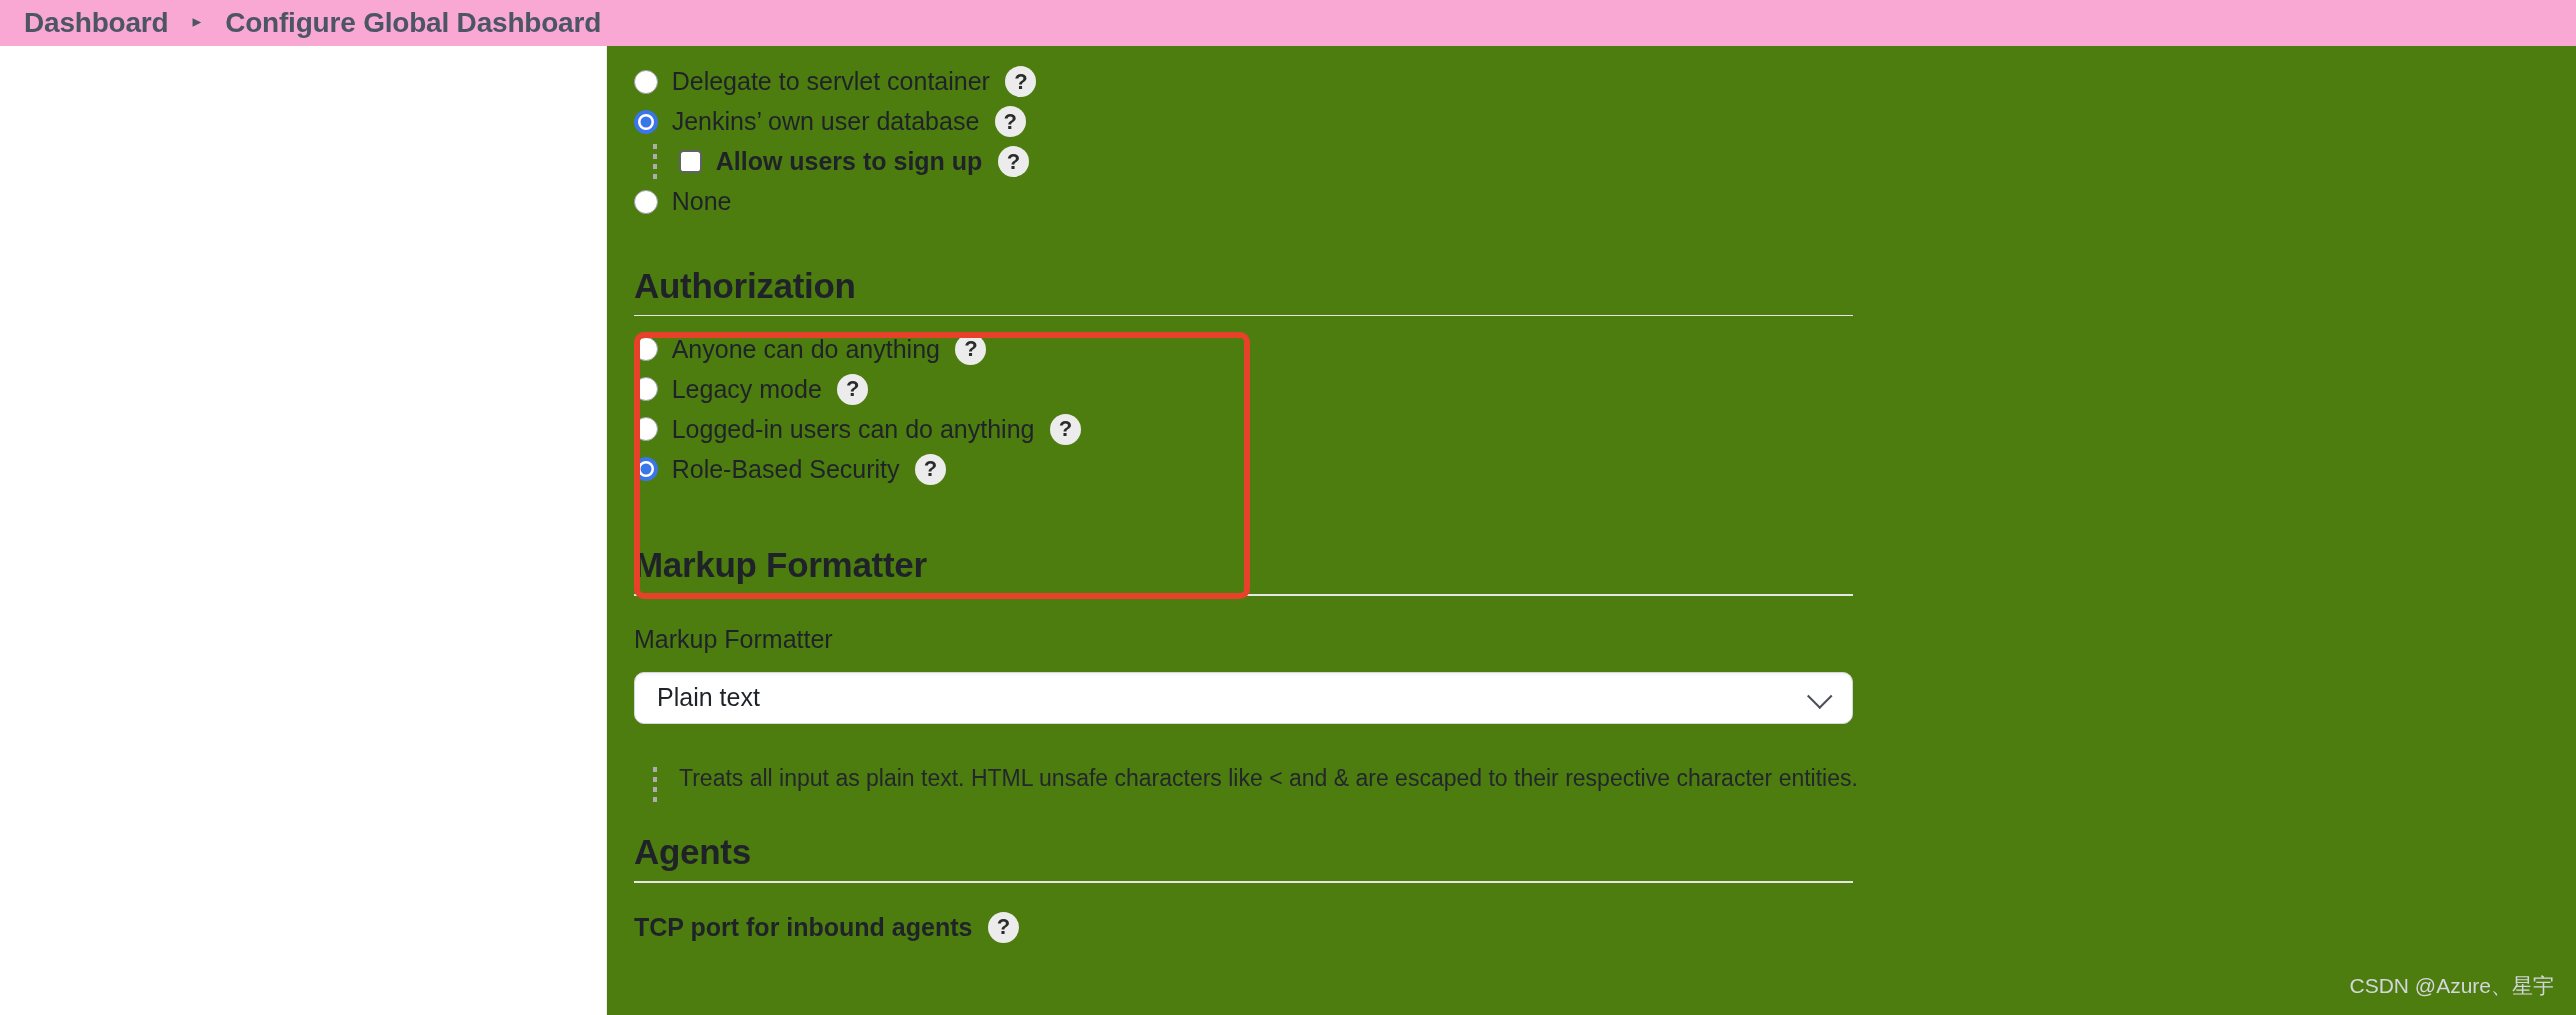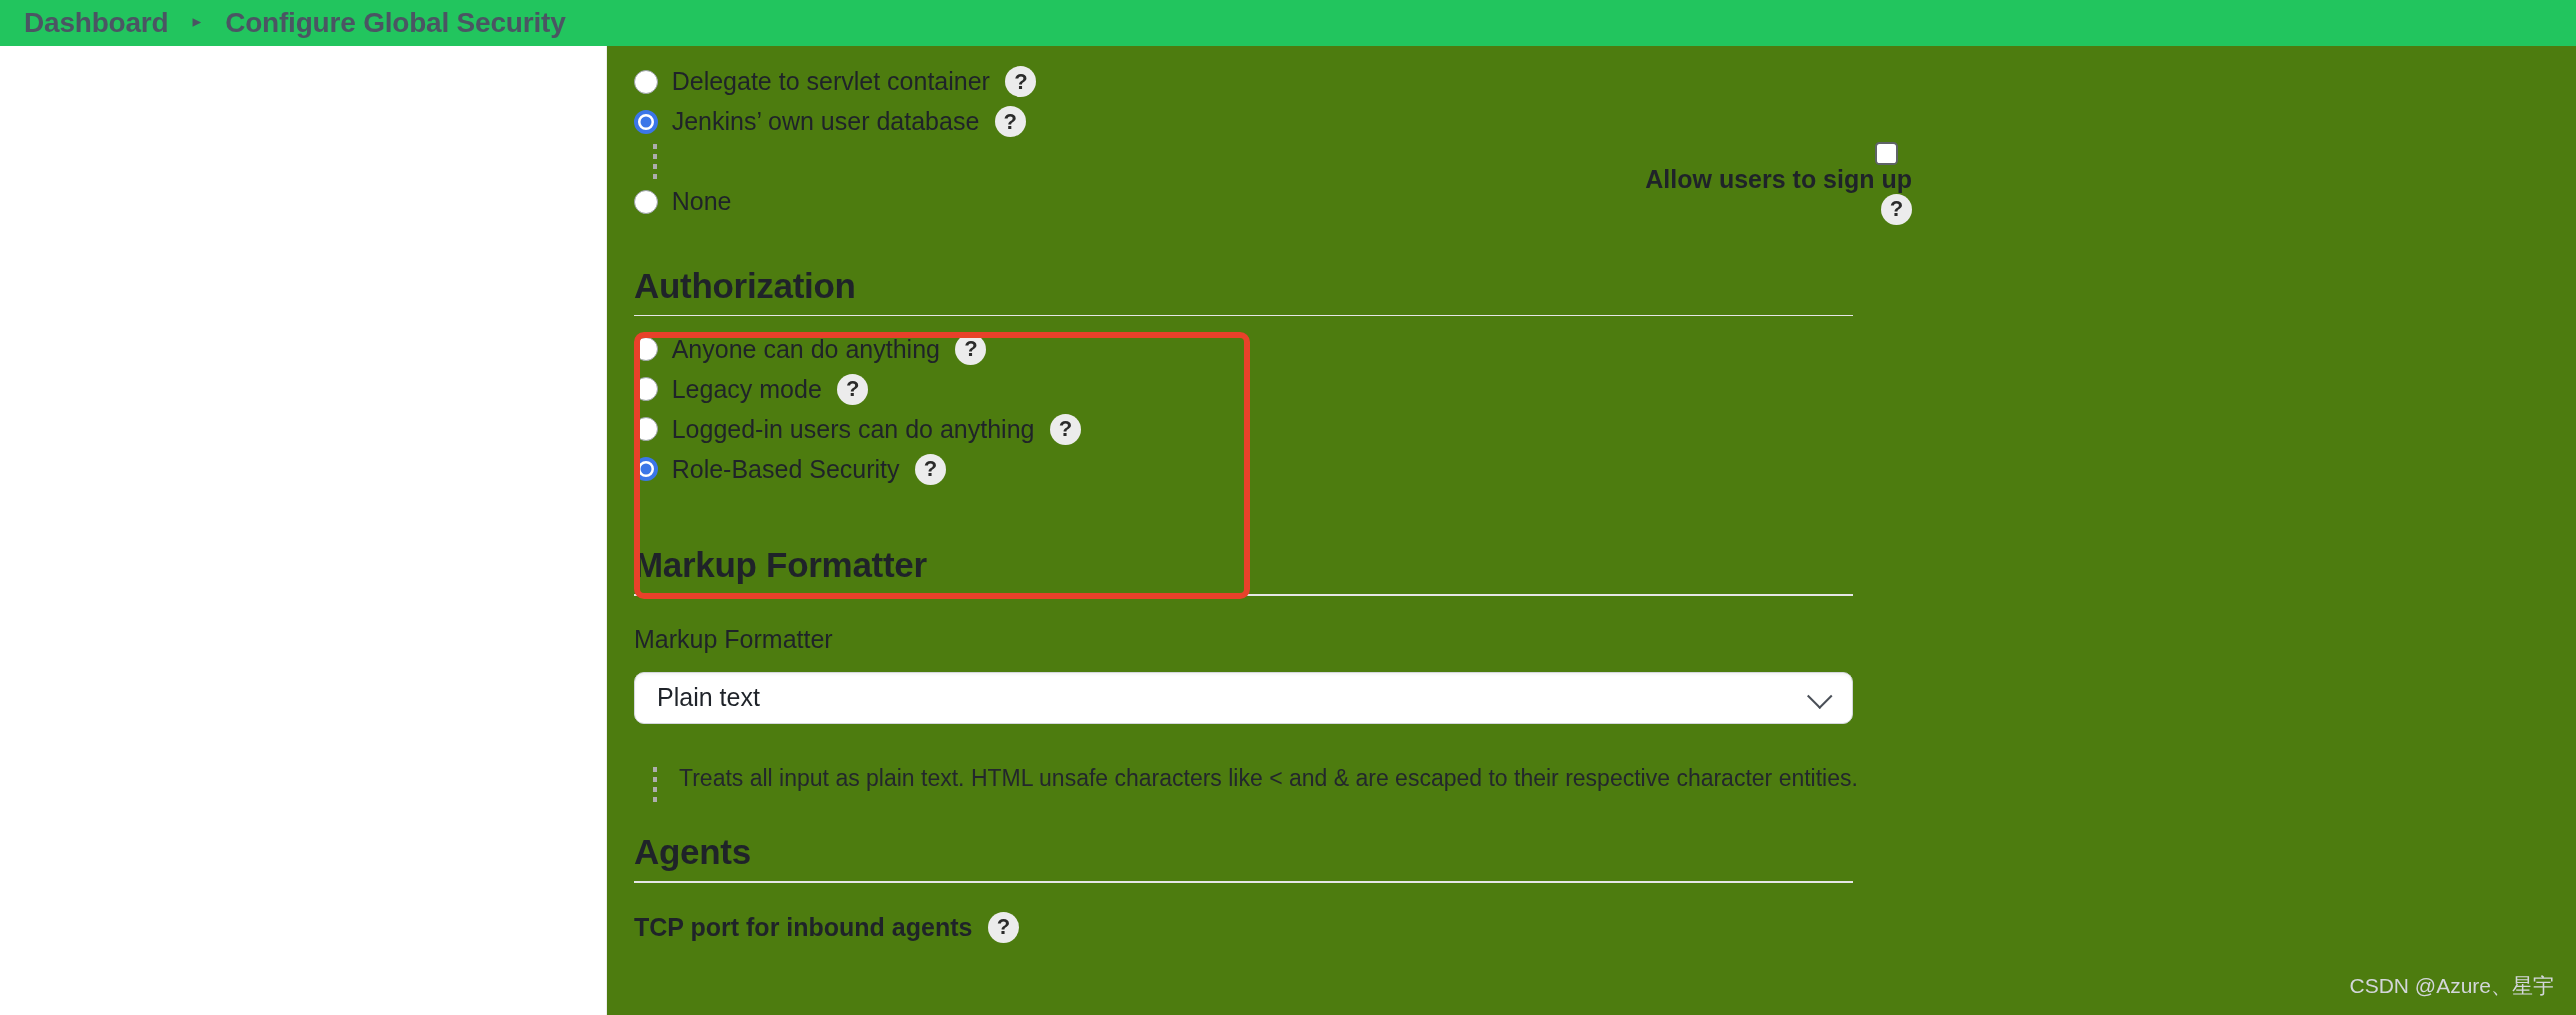--- a/index.html
+++ b/index.html
@@ -12,21 +12,21 @@
     height: 1015px;
     overflow: hidden;
     font-family: "Liberation Sans", sans-serif;
     color: #1f2329;
     -webkit-font-smoothing: antialiased;
   }
 
   
   .breadcrumb-bar {
     height: 46px;
-    background: #22c55e;
+    background: #f9a8d4;
     display: flex;
     align-items: center;
     padding-left: 24px;
     box-sizing: border-box;
   }
   .crumb {
     font-size: 28px;
     font-weight: bold;
     color: #4b5563;
     letter-spacing: -0.2px;
@@ -128,25 +128,24 @@
     align-items: center;
     justify-content: center;
     margin-left: 15.5px;
     flex: 0 0 auto;
     line-height: 1;
   }
 
   
   .indent-row {
     display: flex;
-    align-items: flex-end;
+    align-items: center;
     height: 40px;
     position: relative;
     padding-left: 45px;
-    flex-direction: column;
   }
   .indent-guide {
     position: absolute;
     left: 19px;
     top: 2.7px;
     width: 3.7px;
     height: 35px;
     background-image: linear-gradient(
       to bottom, #adadad 0 4.6px, transparent 4.6px 10px);
     background-size: 3.7px 10px;
@@ -250,21 +249,21 @@
     color: #d3d6da;
     white-space: nowrap;
   }
 </style>
 </head>
 <body>
 
 <div class="breadcrumb-bar">
   <span class="crumb">Dashboard</span>
   <span class="crumb-sep">▸</span>
-  <span class="crumb">Configure Global Security</span>
+  <span class="crumb">Configure Global Dashboard</span>
 </div>
 
 <div class="page">
 
   <div class="side-rail"></div>
 
   <div class="content">
 
     <div style="padding-top:15.5px;">
 

